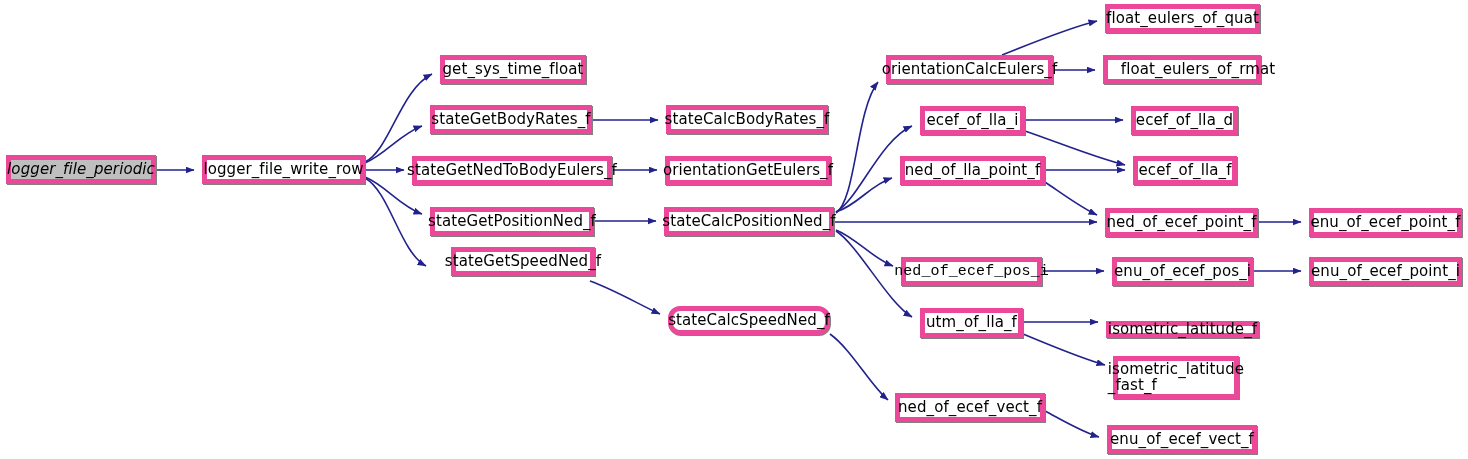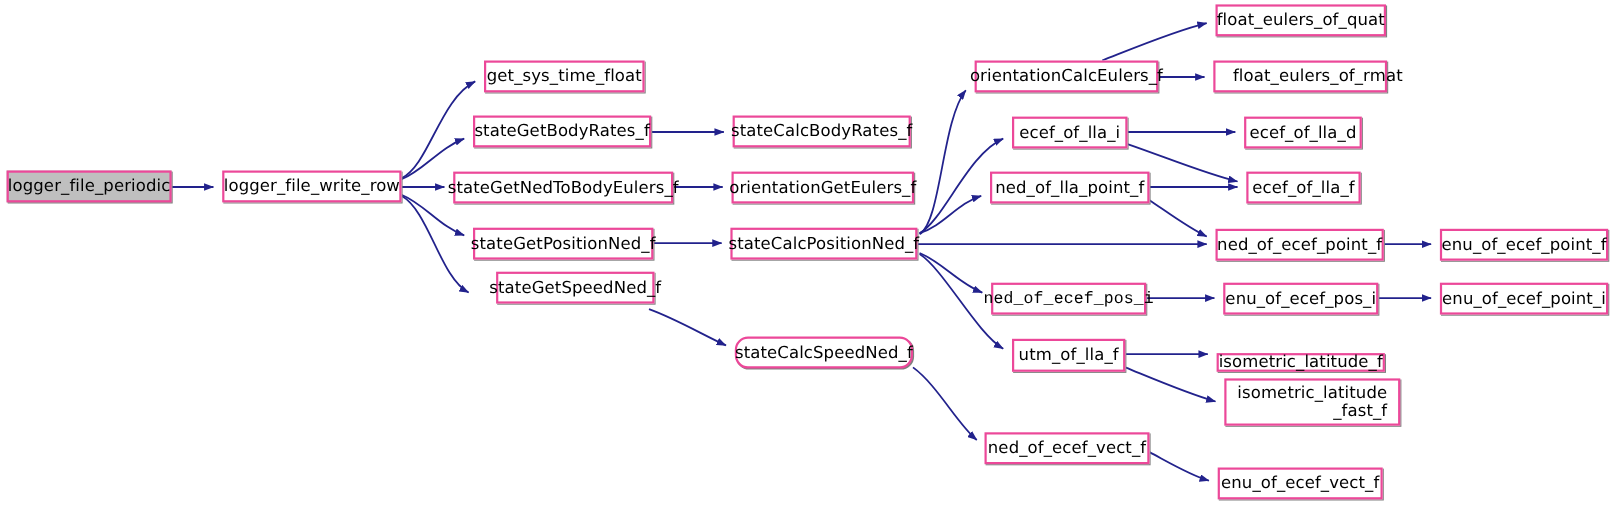--- a/index.html
+++ b/index.html
@@ -21,35 +21,36 @@
     position: absolute;
     left: 0;
     top: 0;
     width: 1468px;
     height: 459px;
     pointer-events: none;
   }
   .node {
     position: absolute;
     box-sizing: border-box;
-    border: 2px solid #ec4899;
+    border: 5px solid #ec4899;
     background: #ffffff;
     color: #000000;
     font-size: 15px;
     line-height: 1.05;
     display: flex;
     align-items: center;
     justify-content: center;
-    text-align: right;
+    text-align: left;
     white-space: pre;
     letter-spacing: 0.1px;
     box-shadow: 1px 1px 0 0 #808080;
   }
   .node.highlight {
     background: #bfbfbf;
+    font-style: italic;
   }
   .node .node-label {
     display: block;
     padding: 0 6px;
   }
 </style>
 </head>
 <body>
 
 <div id="graph-canvas">
@@ -109,19 +110,19 @@
       <div class="node" style="left: 901px; top: 257px; width: 141px; height: 29px; font-family: Liberation Mono, monospace;"><span class="node-label">ned_of_ecef_pos_i</span></div>
       <div class="node" style="left: 920px; top: 308px; width: 103px; height: 30px;"><span class="node-label">utm_of_lla_f</span></div>
       <div class="node" style="left: 895px; top: 393px; width: 150px; height: 29px;"><span class="node-label">ned_of_ecef_vect_f</span></div>
       <div class="node" style="left: 1105px; top: 4px; width: 155px; height: 29px;"><span class="node-label">float_eulers_of_quat</span></div>
       <div class="node" style="left: 1103px; top: 55px; width: 158px; height: 29px; padding-left: 32px;"><span class="node-label">float_eulers_of_rmat</span></div>
       <div class="node" style="left: 1131px; top: 106px; width: 107px; height: 29px;"><span class="node-label">ecef_of_lla_d</span></div>
       <div class="node" style="left: 1133px; top: 156px; width: 104px; height: 29px;"><span class="node-label">ecef_of_lla_f</span></div>
       <div class="node" style="left: 1105px; top: 208px; width: 153px; height: 29px;"><span class="node-label">ned_of_ecef_point_f</span></div>
       <div class="node" style="left: 1112px; top: 257px; width: 141px; height: 29px;"><span class="node-label">enu_of_ecef_pos_i</span></div>
       <div class="node" style="left: 1106px; top: 308px; width: 153px; height: 17px; margin-top: 13px;"><span class="node-label">isometric_latitude_f</span></div>
-      <div class="node" style="left: 1113px; top: 344px; width: 160px; height: 43px;"><span class="node-label">isometric_latitude
+      <div class="node" style="left: 1113px; top: 356px; width: 126px; height: 43px;"><span class="node-label">isometric_latitude
 _fast_f</span></div>
       <div class="node" style="left: 1107px; top: 425px; width: 150px; height: 29px;"><span class="node-label">enu_of_ecef_vect_f</span></div>
       <div class="node" style="left: 1309px; top: 208px; width: 153px; height: 29px;"><span class="node-label">enu_of_ecef_point_f</span></div>
       <div class="node" style="left: 1309px; top: 257px; width: 153px; height: 29px;"><span class="node-label">enu_of_ecef_point_i</span></div>
     </div>
 </div>
 
 </body></html>

